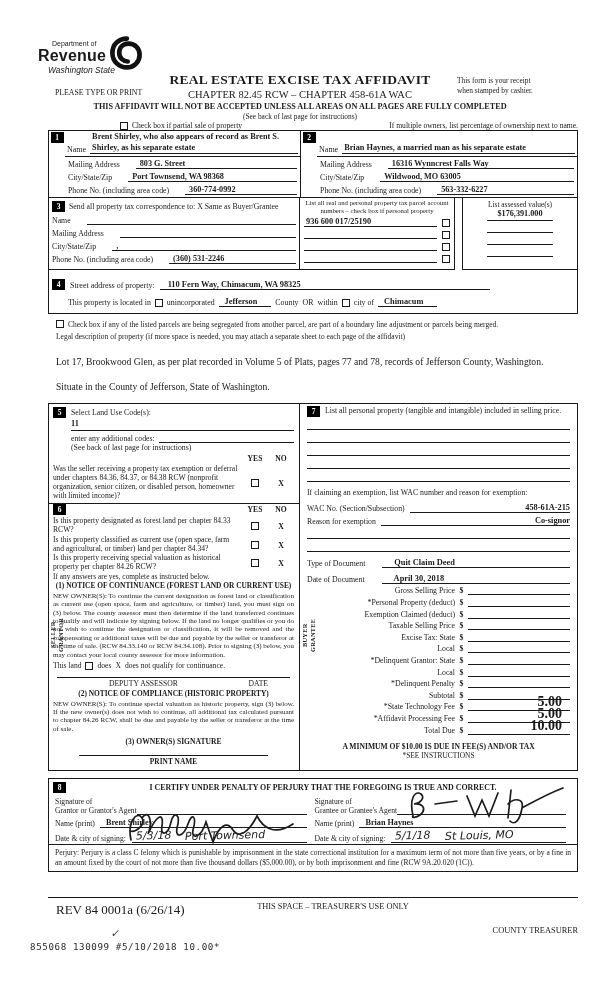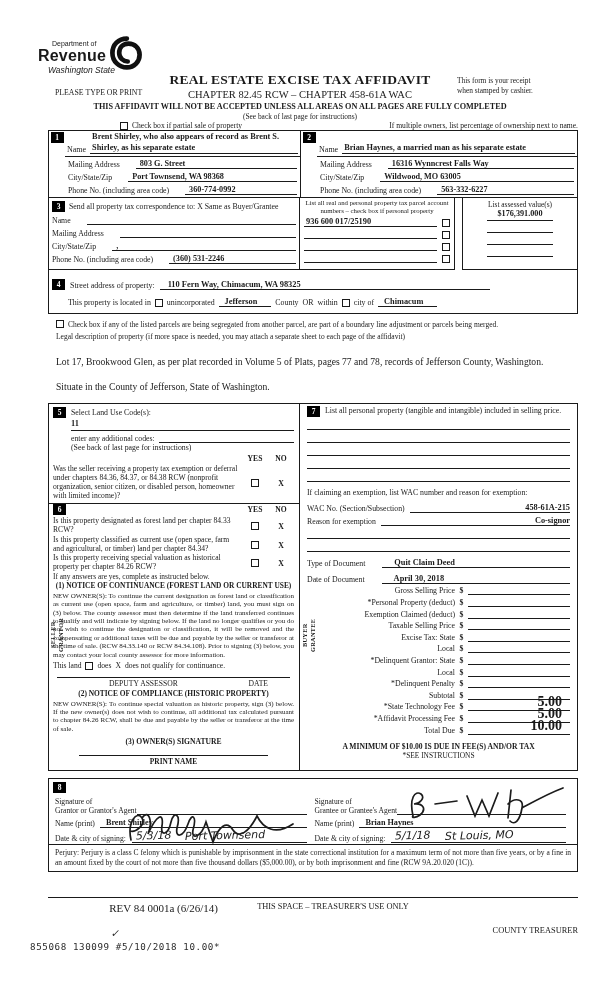--- a/index.html
+++ b/index.html
@@ -123,21 +123,21 @@
   .np-row .nval { flex:1; border-bottom:1px solid #1a1a1a; font-weight:bold; font-size:8.2px; padding-left:6px; }
   .date-row { display:flex; gap:6px; align-items:flex-end; height:15px; font-size:7.7px; }
   .date-row .dline { flex:1; border-bottom:1px solid #1a1a1a; display:flex; gap:14px; padding-left:4px; }
   .hand { font-family:"DejaVu Sans", sans-serif; font-style:italic; font-size:11px;
           display:inline-block; transform:rotate(-1.5deg); white-space:nowrap; }
   .sig-svg { position:absolute; z-index:2; pointer-events:none; }
   
   .perjury-box { border:1.6px solid #1a1a1a; border-top:none; padding:3px 6px; font-size:7.5px; line-height:1.35; text-align:justify; }
   .footer { position:absolute; left:48px; top:897px; width:530px; border-top:1px solid #1a1a1a; padding-top:4px;
             display:flex; align-items:flex-start; }
-  .footer-rev { font-size:11px; width:170px; padding-left:8px;text-align:right; }
+  .footer-rev { font-size:13px; width:170px; padding-left:8px; }
   .footer-space { font-size:8.4px; flex:1; text-align:center; }
   .footer-treas { font-size:8.4px; width:130px; text-align:right;margin-top:24px; }
   .stamp { position:absolute; left:30px; top:926px; font-family:"DejaVu Sans Mono", monospace; color:#2b2b2b; }
   .stamp-check { font-size:12px; margin-left:82px; display:inline-block; transform:skewX(-10deg); }
   .stamp-text { font-size:9.2px; letter-spacing:0.6px; margin-top:1px; }
 </style>
 </head>
 <body>
 
 <div class="page">
@@ -477,20 +477,21 @@
             <span class="fee-line">10.00</span>
           </div>
         <div class="min-note">A MINIMUM OF $10.00 IS DUE IN FEE(S) AND/OR TAX</div>
         <div class="see-instr">*SEE INSTRUCTIONS</div>
       </div>
     </div>
 
     <div class="sec8-box">
       <div class="cert-row">
         <span class="numbox">8</span>
+        <span class="cert-text">I CERTIFY UNDER PENALTY OF PERJURY THAT THE FOREGOING IS TRUE AND CORRECT.</span>
       </div>
       <div class="sig-cols">
         <div class="sig-col">
           <svg class="sig-svg" style="left:72px; top:12px;" width="200" height="46" viewBox="0 0 200 46">
             <path d="M6 34 C2 16 12 4 17 12 C21 19 10 27 5 25 M17 12 C24 2 28 16 23 28 C32 8 39 6 37 20 C35 30 43 30 46 16 C49 4 56 8 52 22 C50 32 58 32 63 18 C67 6 72 10 68 24 C66 34 76 32 81 16 L88 36 C94 20 102 14 108 24 C114 33 124 26 132 10 C138 22 150 30 168 18" fill="none" stroke="#1c1c1c" stroke-width="1.7" stroke-linecap="round"></path>
           </svg>
           <div class="sig-label-row">
             <span class="sig-label">
               <span>Signature of</span><br>
               <span class="bold">Grantor or Grantor's Agent</span>

